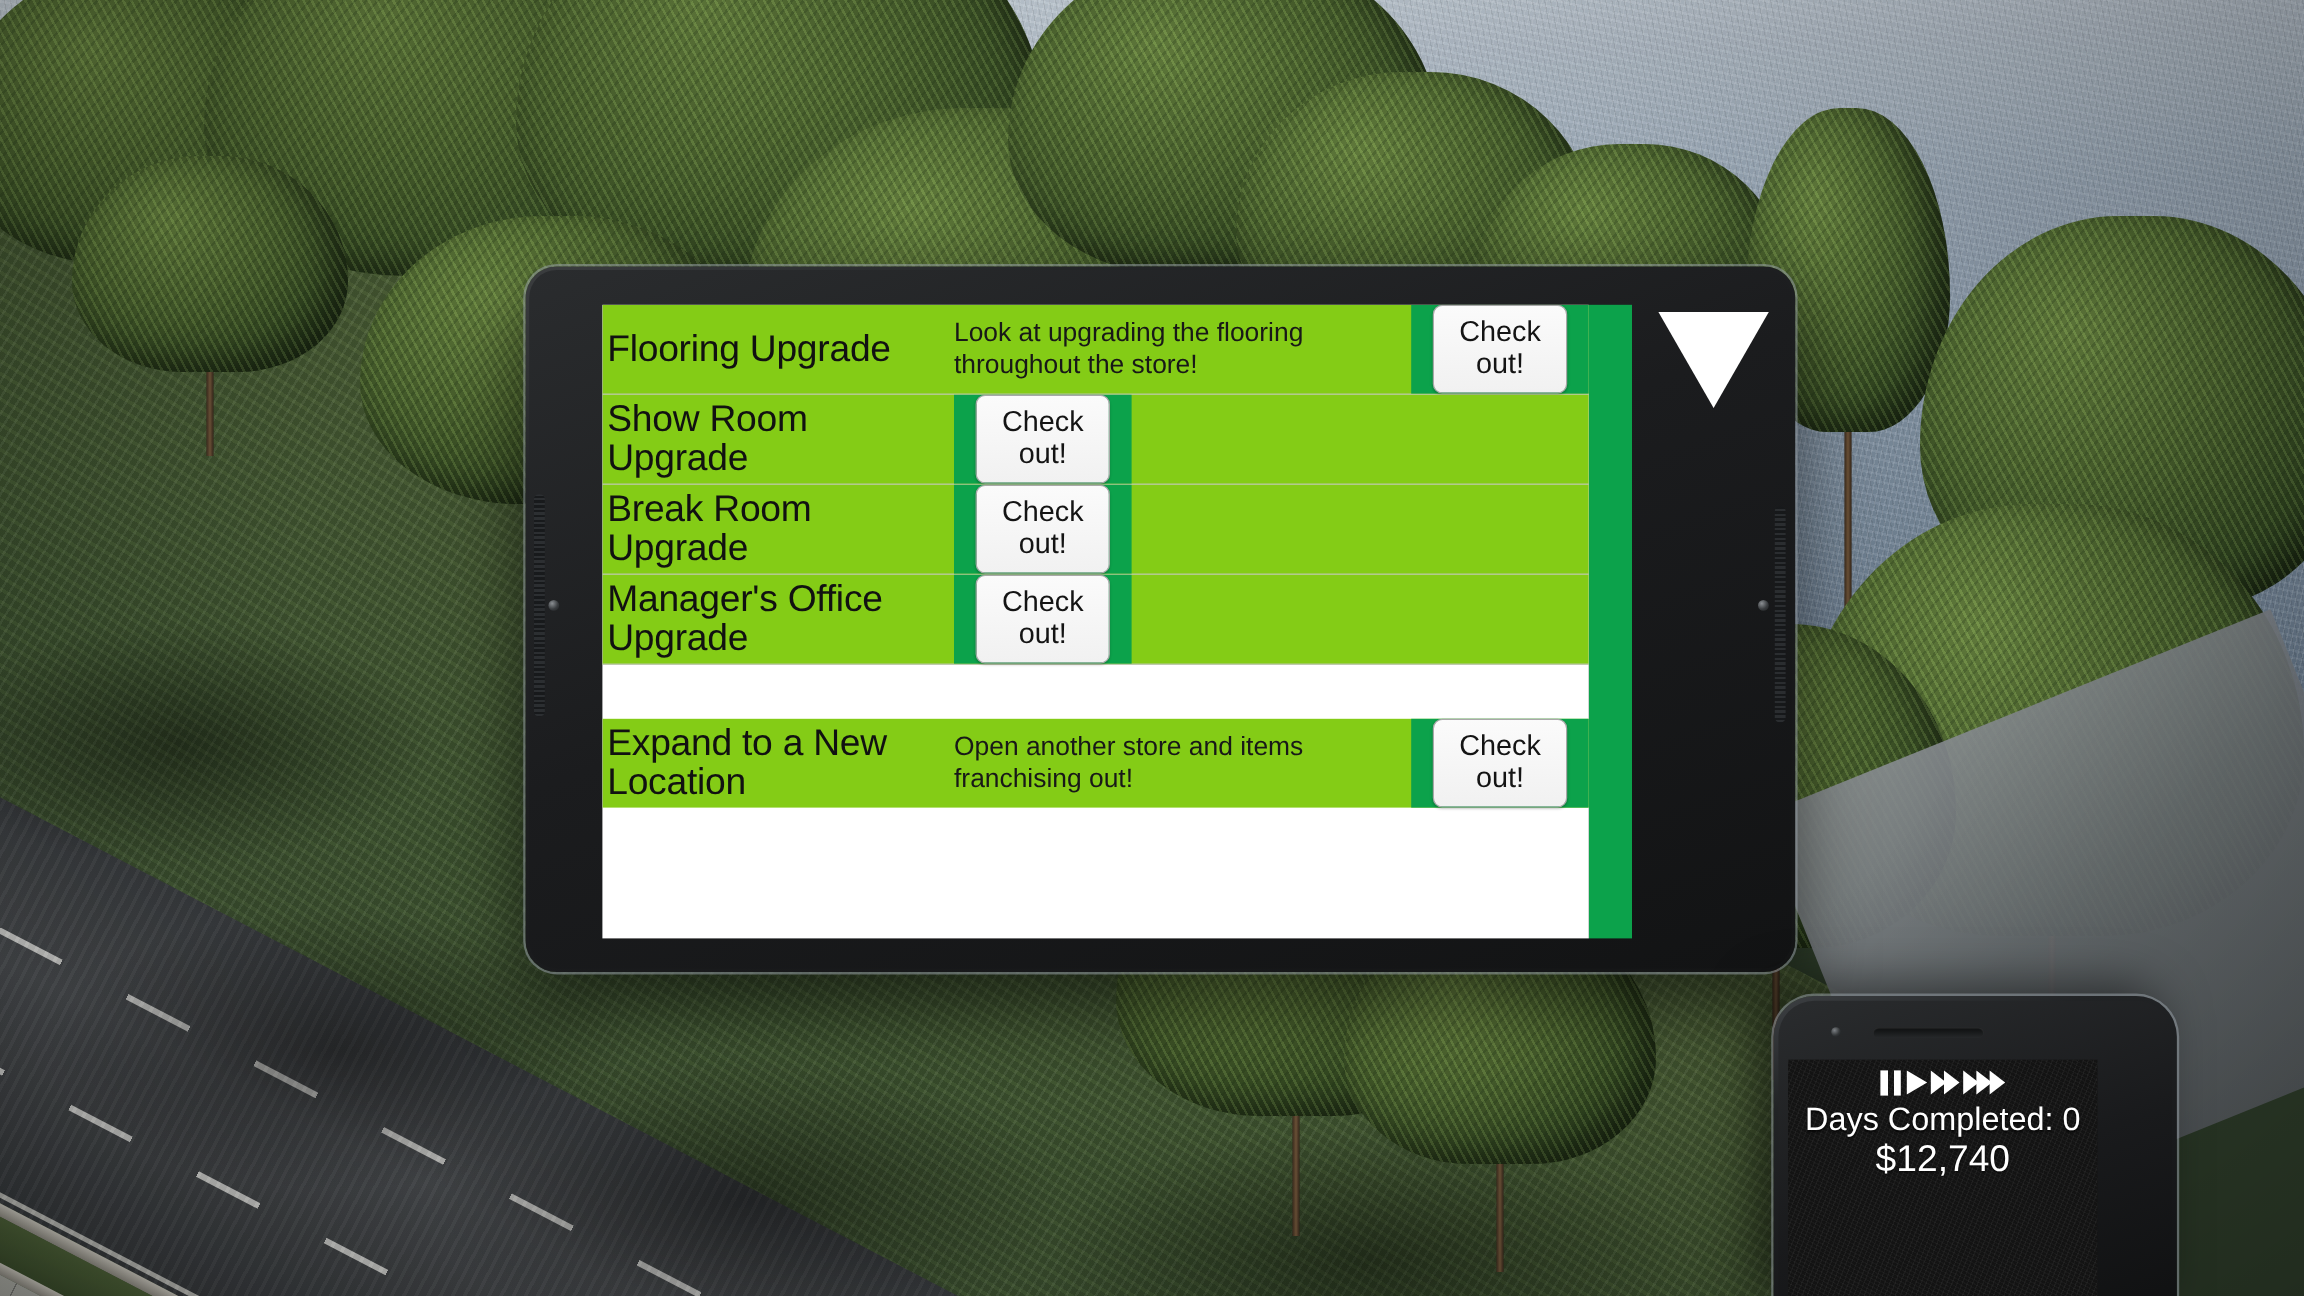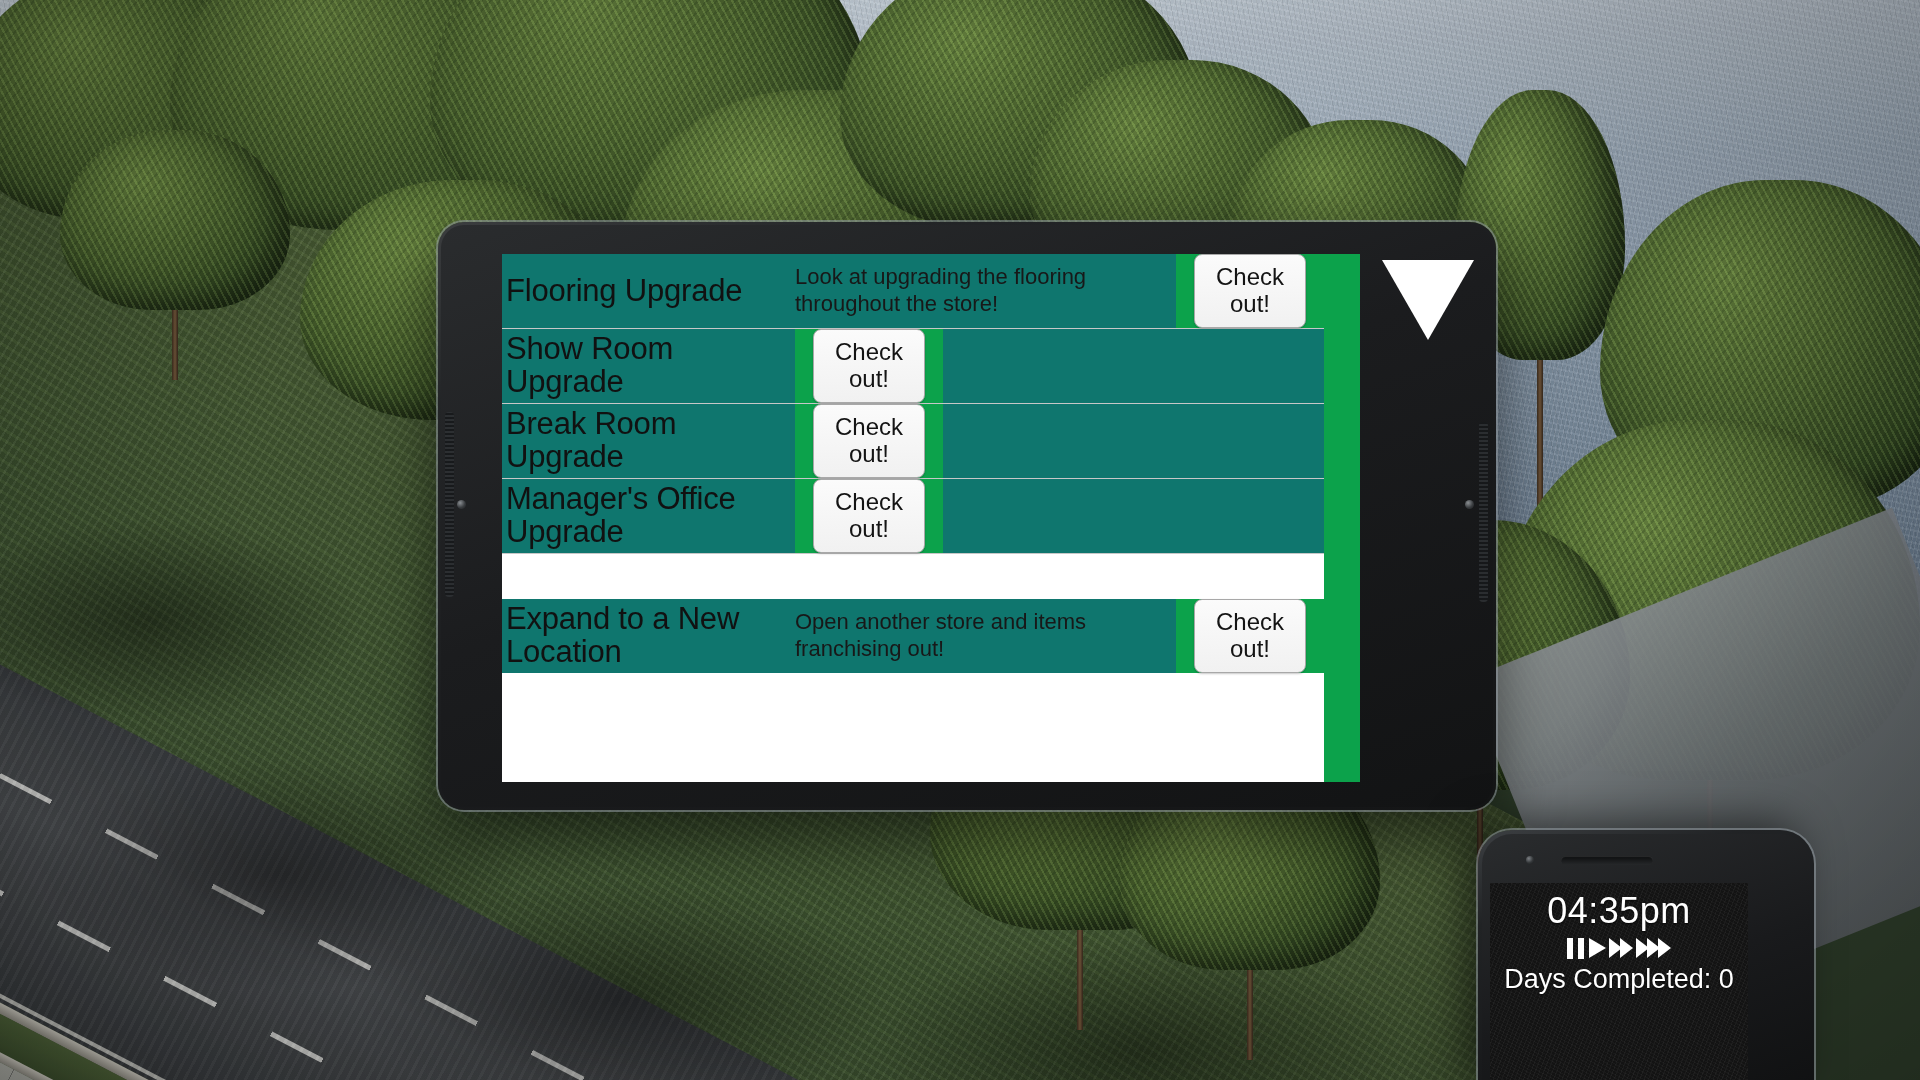--- a/index.html
+++ b/index.html
@@ -174,21 +174,21 @@
     background:#ffffff;
     overflow:hidden;
     display:flex;
     flex-direction:column;
   }
   .row{
     position:relative;
     display:flex;
     align-items:stretch;
     border-bottom:1px solid #c7c7c7;
-    background:#0f766e;
+    background:#84cc16;
   }
   .row:last-child{ border-bottom:none;margin-top:45px; }
   .row-title{
     width:293px;
     flex:0 0 293px;
     display:flex; align-items:center;
     padding:0 0 0 4px;
     font-size:31px;
     line-height:1.06;
     color:#111;
@@ -488,35 +488,35 @@
 
   <div id="scroll-down"></div>
 </div>
 
 <div id="phone">
   <div class="pbezel-inner"></div>
   <div class="phone-cam"></div>
   <div class="phone-earpiece"></div>
 
   <div id="phone-screen">
-    <div class="phone-time">04:35pm</div>
 
     <div class="speed-controls">
       <span class="sc">
           <i class="ic-pause"></i>
         </span>
       <span class="sc">
           <i class="ic-play"></i>
         </span>
       <span class="sc ic-ff2">
           <i></i>
           <i></i>
         </span>
       <span class="sc ic-ff3">
           <i></i>
           <i></i>
           <i></i>
         </span>
     </div>
 
     <div class="phone-days">Days Completed: 0</div>
+    <div class="phone-money">$12,740</div>
   </div>
 </div>
 
 </body></html>

